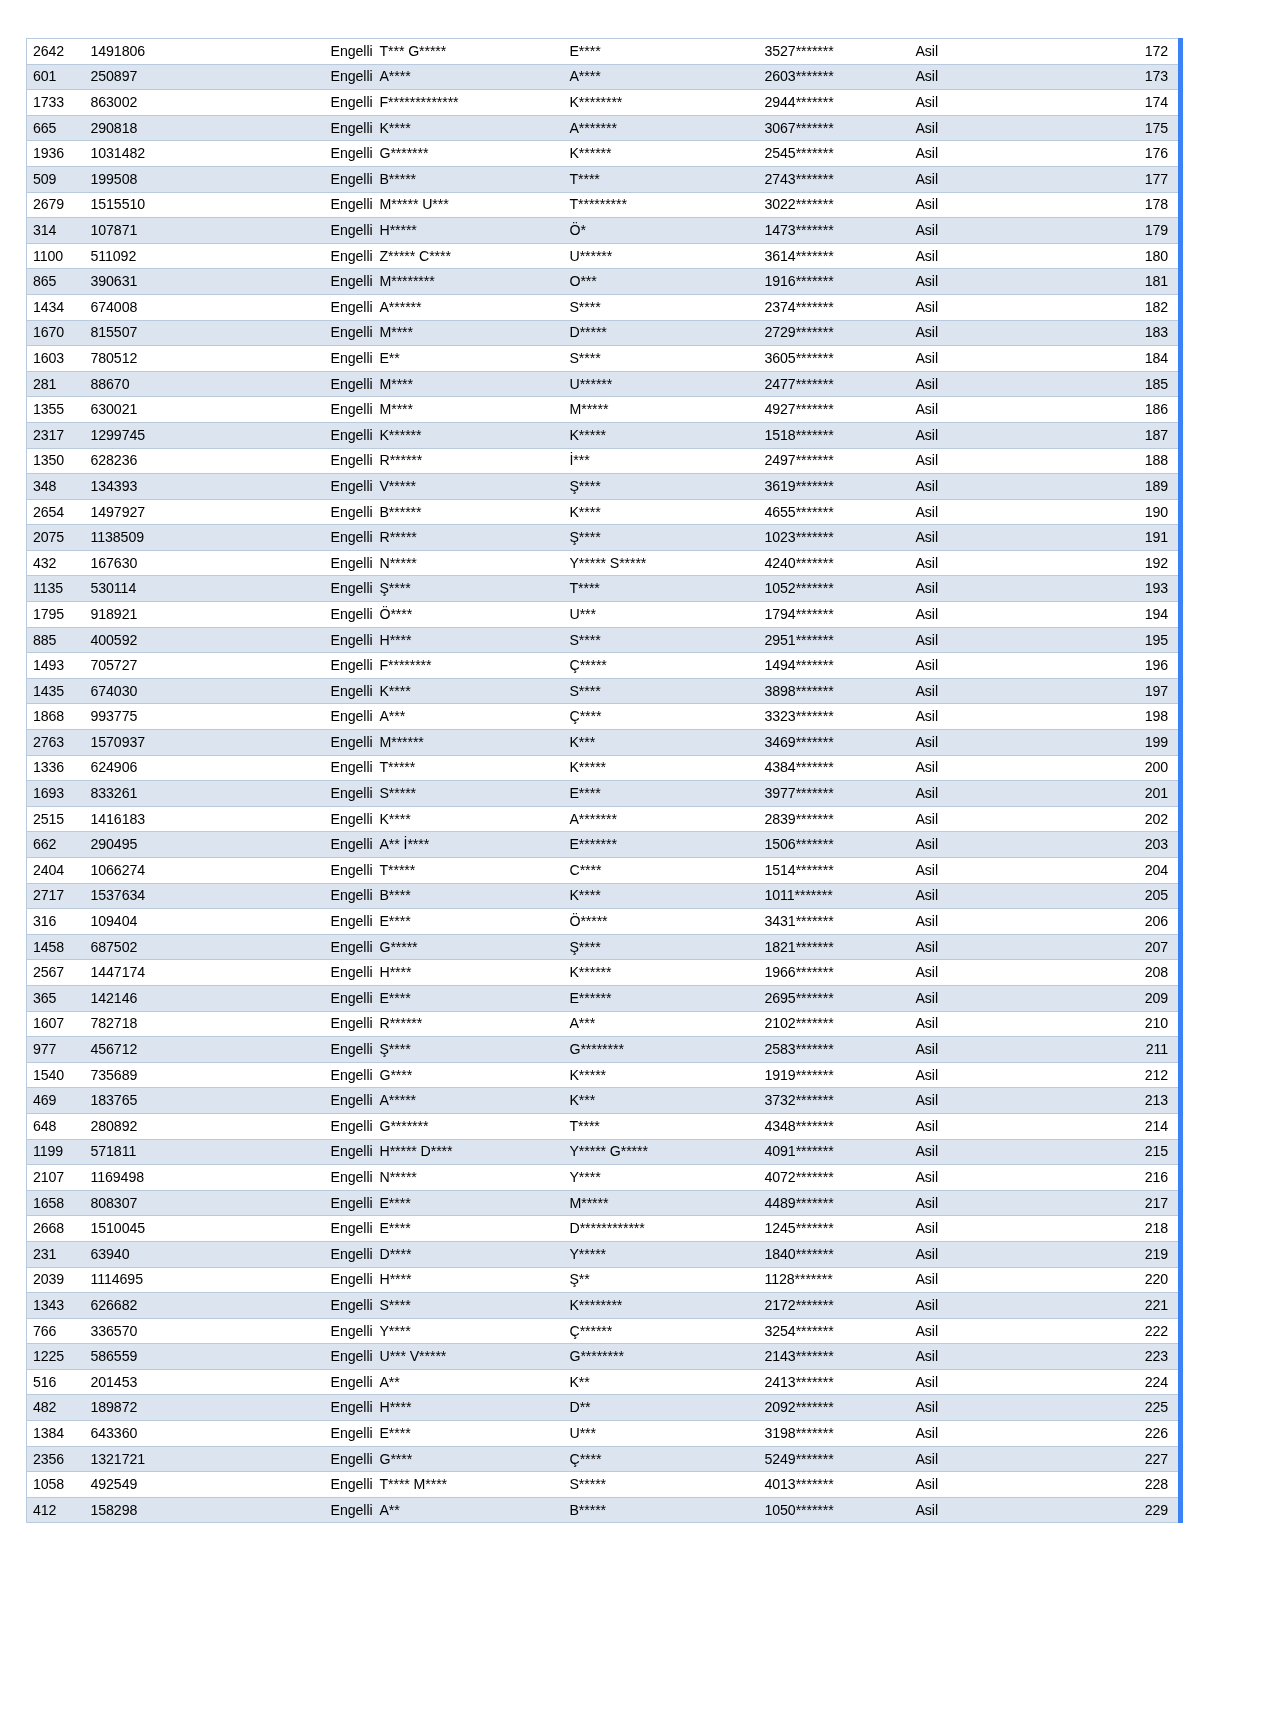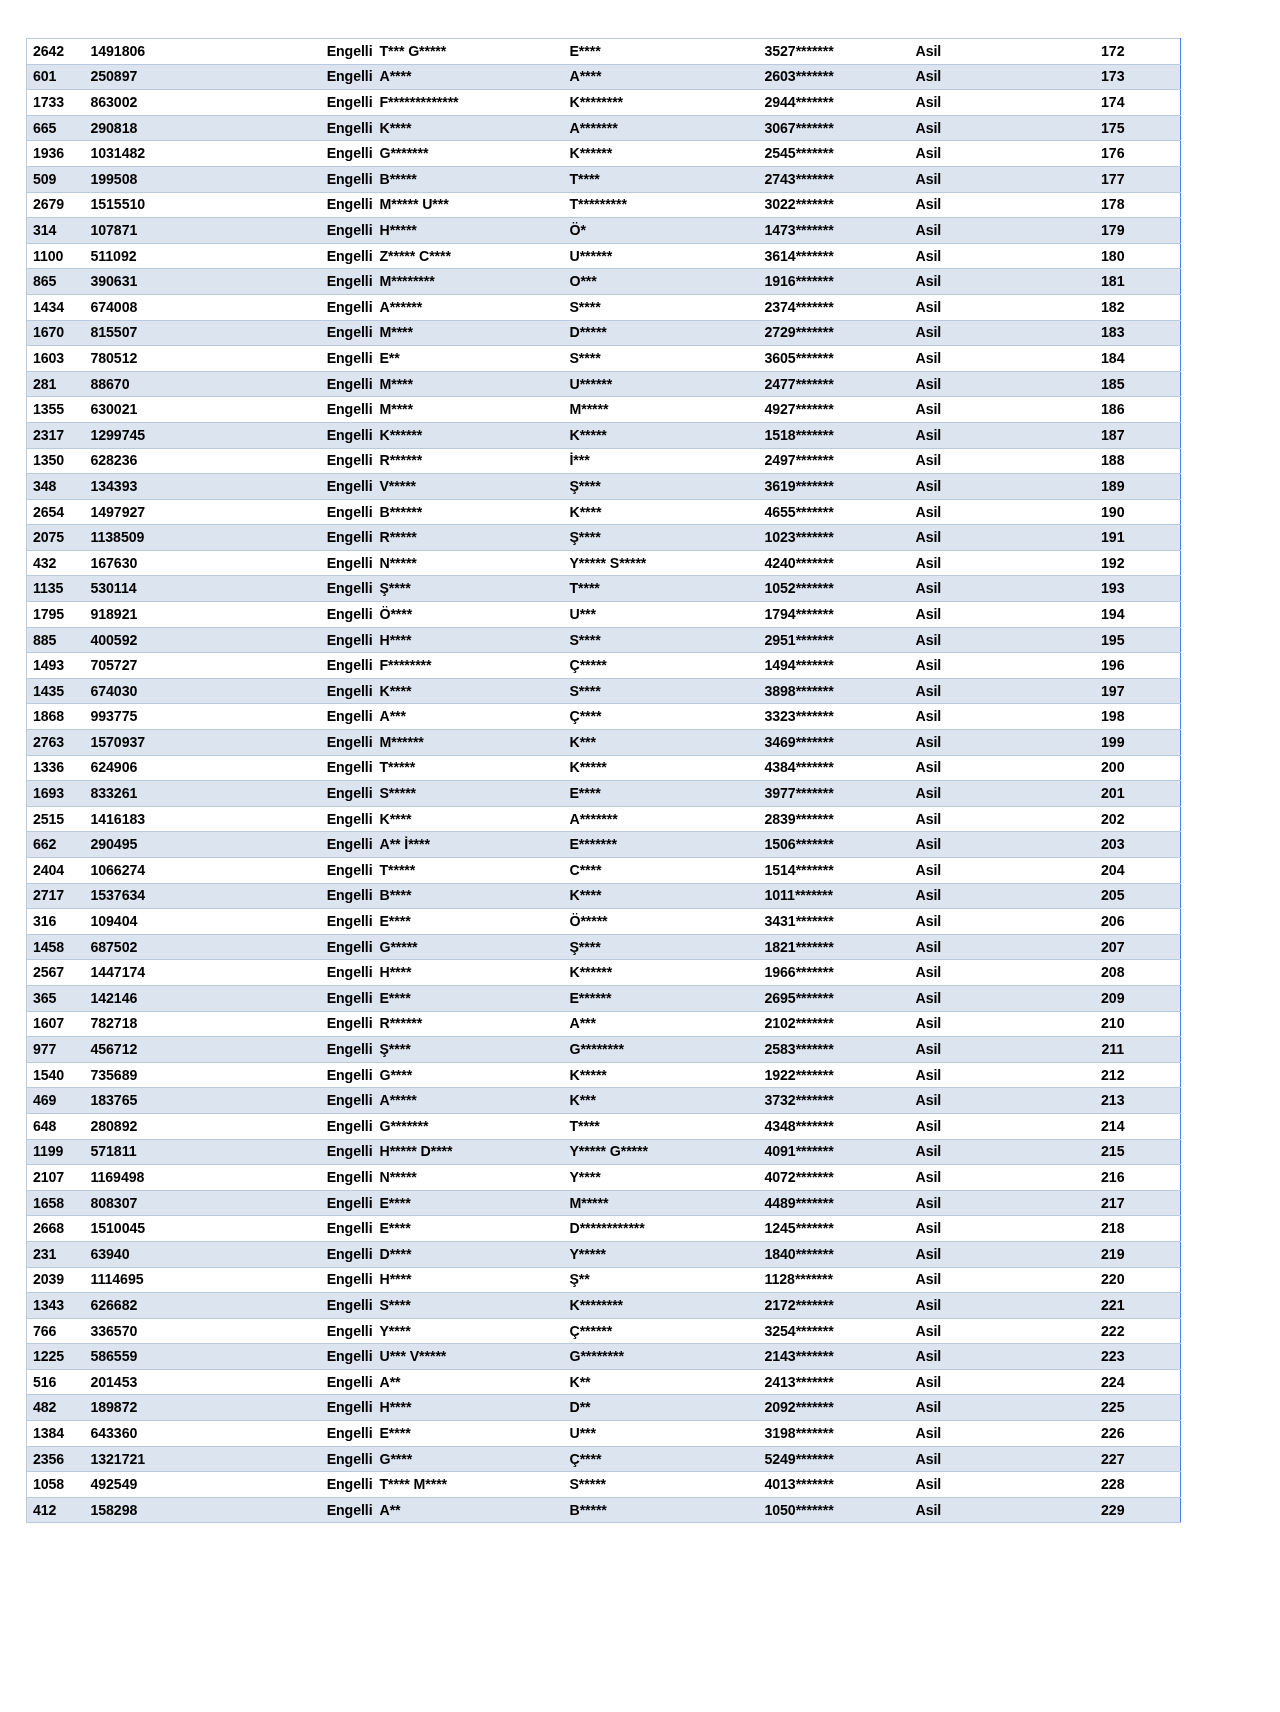--- a/index.html
+++ b/index.html
@@ -21,21 +21,21 @@
     height: 1712px;
     background: #ffffff;
     box-sizing: border-box;
     padding: 38px 100px 0 26px;
   }
   table.data-table {
     width: 1154px;
     border-collapse: collapse;
     table-layout: fixed;
     font-size: 14.2px;
-    font-weight: bold;
+    font-weight: normal;
     letter-spacing: -0.1px;
   }
   table.data-table col.c-sira   { width: 60px;  }
   table.data-table col.c-tc     { width: 115px; }
   table.data-table col.c-durum  { width: 175px; }
   table.data-table col.c-ad     { width: 190px; }
   table.data-table col.c-soyad  { width: 195px; }
   table.data-table col.c-tel    { width: 150px; }
   table.data-table col.c-tip    { width: 140px; }
   table.data-table col.c-no     { width: 129px; }
@@ -59,22 +59,22 @@
   }
   table.data-table tr.row-even td {
     background: #dce4ef;
   }
   
   table.data-table td.col-sira {
     border-left: 1px solid #b9c9de;
     padding-left: 6px;
   }
   table.data-table td.col-no {
-    border-right: 1px solid #3b82f6;
-    text-align: center;
+    border-right: 5px solid #3b82f6;
+    text-align: right;
     padding-right: 10px;
   }
   table.data-table td.col-tc { padding-left: 4px; }
   table.data-table td.col-durum { padding-left: 6px; text-align: right; }
   table.data-table td.col-ad { padding-left: 3px; }
   table.data-table td.col-soyad { padding-left: 3px; }
   table.data-table td.col-tel { padding-left: 3px; }
   table.data-table td.col-tip { padding-left: 4px; }
 </style>
 </head>
@@ -492,21 +492,21 @@
           <td class="col-tel">2583*******</td>
           <td class="col-tip">Asil</td>
           <td class="col-no">211</td>
         </tr>
         <tr class="row-odd">
           <td class="col-sira">1540</td>
           <td class="col-tc">735689</td>
           <td class="col-durum">Engelli</td>
           <td class="col-ad">G****</td>
           <td class="col-soyad">K*****</td>
-          <td class="col-tel">1922*******</td>
+          <td class="col-tel">1919*******</td>
           <td class="col-tip">Asil</td>
           <td class="col-no">212</td>
         </tr>
         <tr class="row-even">
           <td class="col-sira">469</td>
           <td class="col-tc">183765</td>
           <td class="col-durum">Engelli</td>
           <td class="col-ad">A*****</td>
           <td class="col-soyad">K***</td>
           <td class="col-tel">3732*******</td>

